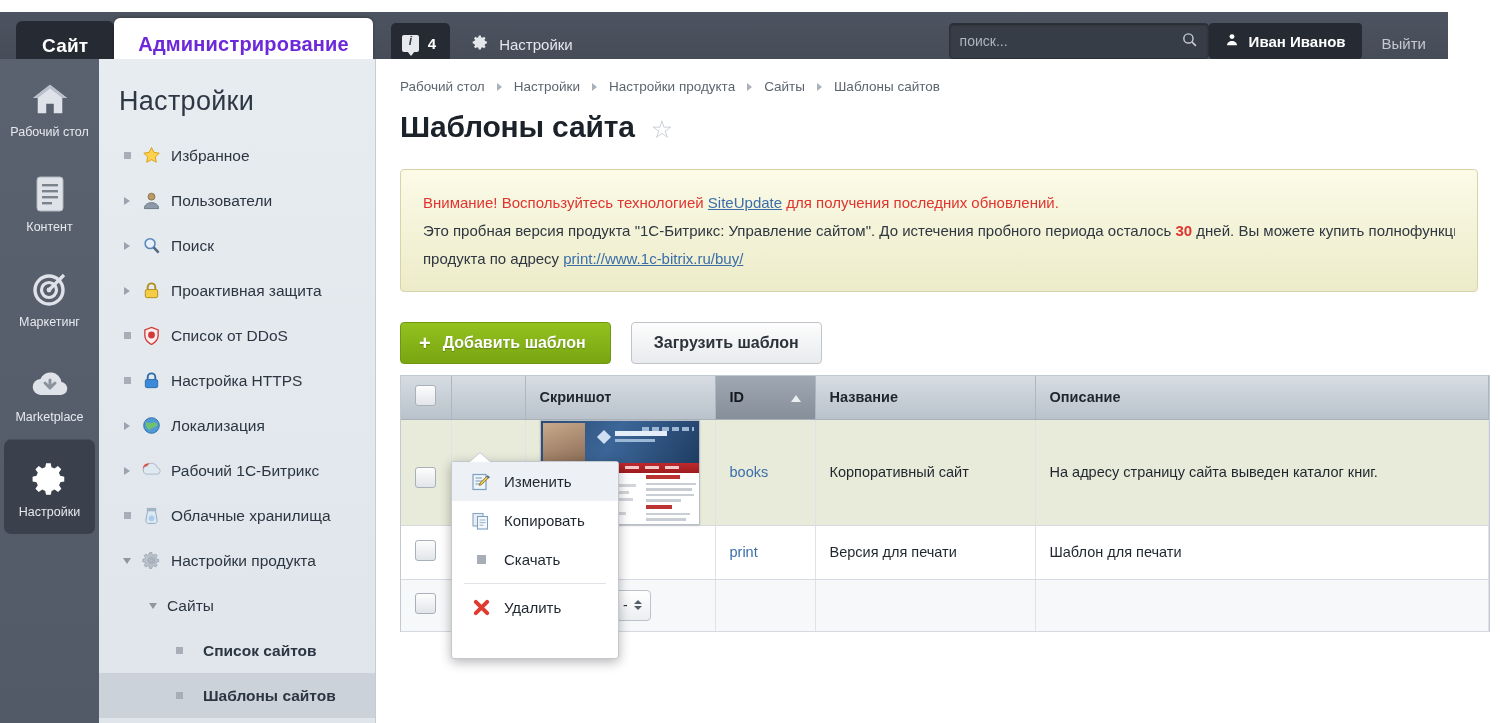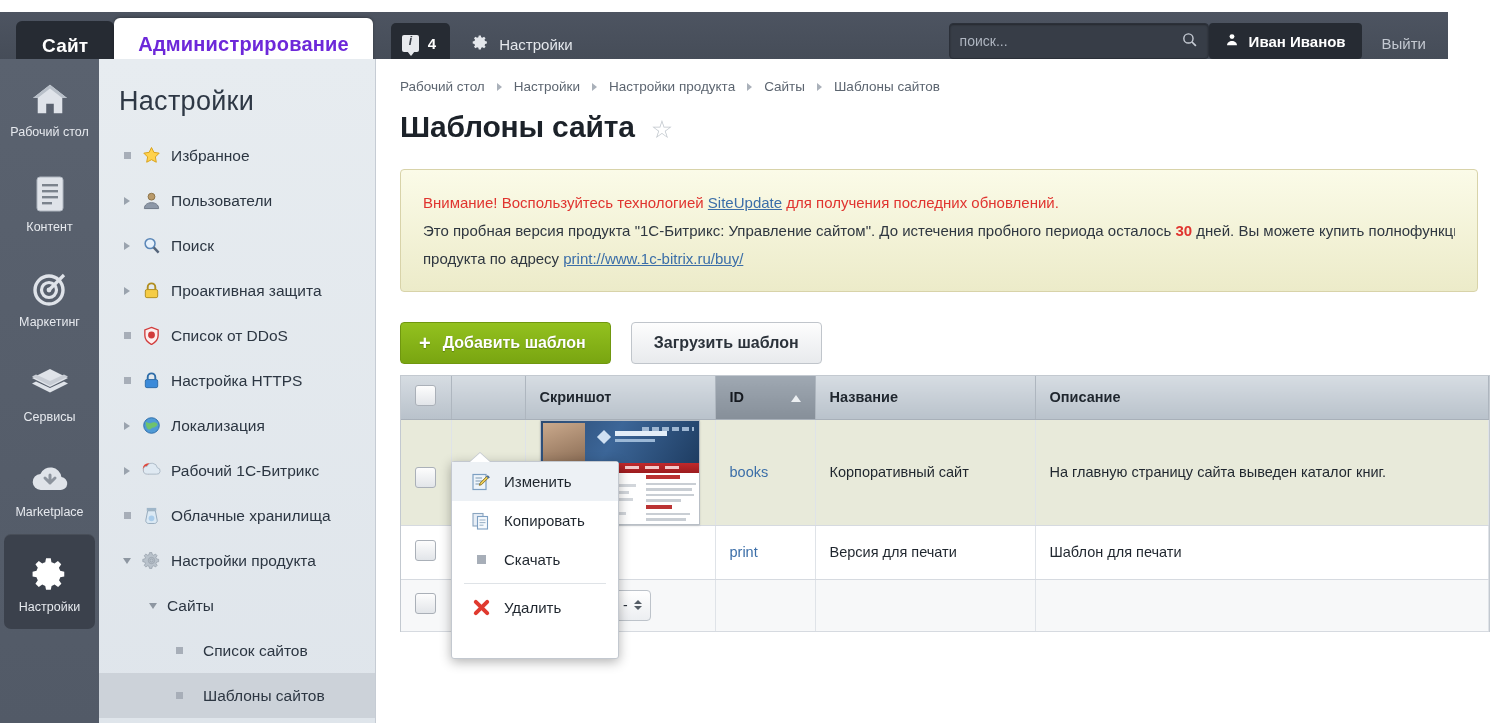--- a/index.html
+++ b/index.html
@@ -115,21 +115,21 @@
   .mi .arrow {
     width: 16px; flex: 0 0 16px; display:flex; align-items:center; justify-content:center;
   }
   .tri-r { width:0;height:0;border-left:6px solid #9aa3ae;border-top:4.5px solid transparent;border-bottom:4.5px solid transparent; }
   .tri-d { width:0;height:0;border-top:6px solid #8d96a1;border-left:4.5px solid transparent;border-right:4.5px solid transparent; }
   .sq { width:7px;height:7px;background:#a7aeb8; }
   .mi .mico { width: 28px; flex: 0 0 28px; display:flex; align-items:center; justify-content:center; margin-left: 2px;}
   .mi .lbl { margin-left: 6px; }
   .mi.lvl2 { padding-left: 46px; }
   .mi.lvl3 { padding-left: 72px; }
-  .mi.lvl3 .lbl { margin-left: 16px; }
+  .mi.lvl3 .lbl { margin-left: 16px; font-weight: bold; }
 
   
   #main { position: absolute; left: 376px; top: 59px; width: 1124px; height: 664px; background: #fff; overflow: hidden; }
   #crumbs { display: flex; align-items: center; padding: 20px 0 0 24px; font-size: 13.5px; color: #5c6570; }
   #crumbs .c { cursor: pointer; }
   #crumbs .sep { margin: 0 12px; width:0;height:0;border-left:5px solid #aab1ba;border-top:4px solid transparent;border-bottom:4px solid transparent; }
   #pagetitle { display: flex; align-items: center; padding: 16px 0 0 24px; }
   #pagetitle h2 { font-size: 30px; font-weight: bold; color: #1c2229; letter-spacing: -.2px; }
   .star {
     margin-left: 16px; color: #c2c8ce; font-size: 25px; cursor: pointer; line-height: 1;
@@ -332,30 +332,20 @@
   <div class="rail-item">
     <div class="rail-ico">
       <svg width="36" height="36" viewBox="0 0 36 36">
           <circle cx="17" cy="19" r="14" fill="none" stroke="#dfe3e9" stroke-width="3.4"></circle>
           <circle cx="17" cy="19" r="7.5" fill="none" stroke="#dfe3e9" stroke-width="3.2"></circle>
           <circle cx="17" cy="19" r="2.4" fill="#dfe3e9"></circle>
           <path d="M17 19 32 4" stroke="#dfe3e9" stroke-width="3.2" fill="none"></path>
         </svg>
     </div>
     <div>Маркетинг</div>
-  </div>
-  <div class="rail-item">
-    <div class="rail-ico">
-      <svg width="40" height="34" viewBox="0 0 40 34">
-          <path fill="#dfe3e9" d="M20 2 2 11l18 9 18-9z"></path>
-          <path fill="#c7ccd4" d="M20 14 6 7.5 2 9.5l18 9 18-9-4-2z"></path>
-          <path fill="#dfe3e9" d="M20 21 6 14.5l-4 2 18 9 18-9-4-2z"></path>
-        </svg>
-    </div>
-    <div>Сервисы</div>
   </div>
   <div class="rail-item">
     <div class="rail-ico">
       <svg width="42" height="32" viewBox="0 0 42 32">
           <path fill="#dfe3e9" d="M12 27a8 8 0 01-.6-16 11 11 0 0121 3 6.5 6.5 0 01-1.4 13z"></path>
           <path fill="#8c939d" d="M21 12v8m0 0-5-5m5 5 5-5" stroke="#8c939d" stroke-width="3" stroke-linecap="round"></path>
         </svg>
     </div>
     <div>Marketplace</div>
   </div>
@@ -617,21 +607,21 @@
                   <div class="h" style="width:26px"></div>
                   <div class="ln" style="width:88%"></div>
                   <div class="ln" style="width:80%"></div>
                 </div>
             </div>
           </td>
           <td class="c-id">
             <span class="id-link">books</span>
           </td>
           <td class="c-name">Корпоративный сайт</td>
-          <td class="c-desc">На главную страницу сайта выведен каталог книг.</td>
+          <td class="c-desc">На адресу страницу сайта выведен каталог книг.</td>
         </tr>
         <tr class="r2">
           <td class="c-chk">
             <span class="chk"></span>
           </td>
           <td class="c-menu"></td>
           <td class="c-shot"></td>
           <td class="c-id">
             <span class="id-link">print</span>
           </td>

